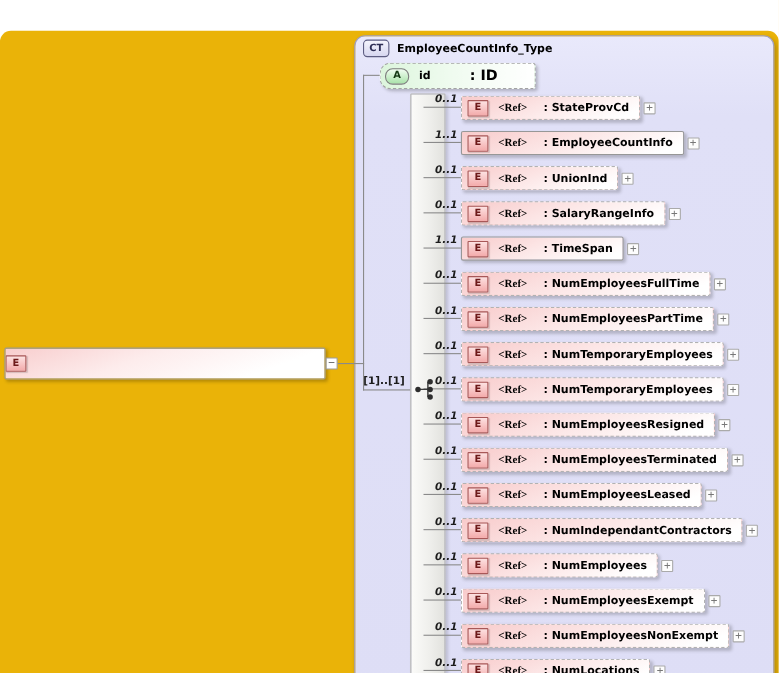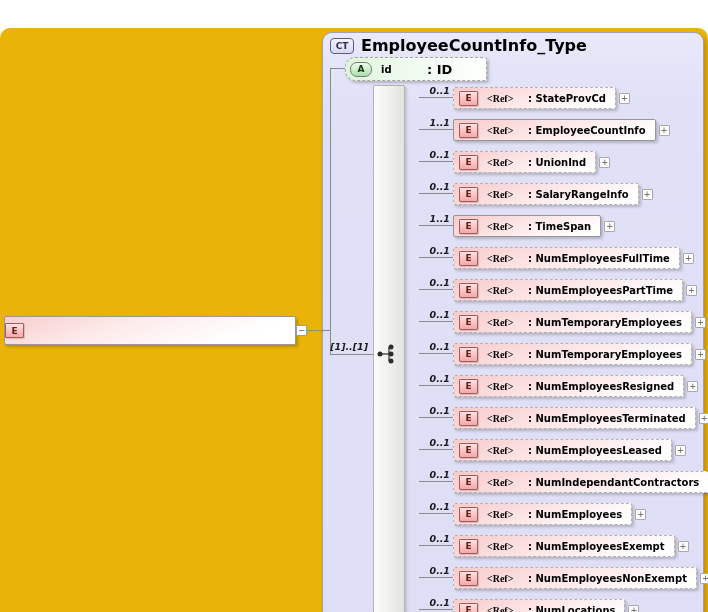--- a/index.html
+++ b/index.html
@@ -22,42 +22,42 @@
     box-shadow:2px 3px 5px rgba(0,0,0,0.22);z-index:0;
   }
   #ct-title{position:absolute;left:330px;top:8px;display:flex;align-items:center;z-index:2;}
   .ctbadge{
     display:inline-flex;align-items:center;justify-content:center;
     width:22px;height:14px;margin-right:7px;
     border:1px solid #5d5d82;border-radius:4px;
     background:linear-gradient(180deg,#f4f4fd,#d7d7f0);
     color:#2e2e55;font-size:9px;font-weight:bold;
   }
-  #ct-title .t{font-size:16px;font-weight:bold;color:#000;}
+  #ct-title .t{font-size:10px;font-weight:bold;color:#000;}
   
   #attr-box{
     position:absolute;left:345px;top:29px;width:140px;height:22px;
     display:flex;align-items:center;
     border:1px dashed #a3a3a3;border-radius:10px 3px 3px 10px;
     background:linear-gradient(90deg,#dcf5dc 0%,#effbef 45%,#ffffff 100%);
     box-shadow:2px 2px 3px rgba(0,0,0,0.22);z-index:2;
   }
   .abadge{
     display:inline-flex;align-items:center;justify-content:center;
     width:20px;height:13px;margin-left:4px;
     border:1px solid #7d7d7d;border-radius:7px;
     background:linear-gradient(180deg,#f1fdf1 0%,#a9e2a9 100%);
     color:#153815;font-size:9px;font-weight:bold;
   }
   .attr-name{margin-left:9px;width:46px;font-size:10px;font-weight:bold;color:#000;}
   .attr-type{font-size:13px;font-weight:bold;color:#000;}
   
   #seq-card{
     position:absolute;left:328px;top:313px;width:40px;text-align:right;
-    font-size:9.5px;font-style:italic;font-weight:bold;color:#1b1b1b;z-index:2;
+    font-size:9.5px;font-weight:bold;color:#1b1b1b;z-index:2;
   }
   #seq-bar{
     position:absolute;left:373px;top:57px;width:30px;height:540px;
     background:linear-gradient(90deg,#fbfbf9 0%,#efefec 55%,#e2e2de 100%);
     border:1px solid #b4b4ae;border-radius:1px;
     box-shadow:2px 2px 3px rgba(0,0,0,0.15);z-index:2;
   }
   #seq-icon{position:absolute;left:375px;top:315px;z-index:3;}
   
   #root-el{
@@ -68,21 +68,21 @@
     box-shadow:2px 2px 3px rgba(0,0,0,0.22);z-index:2;overflow:hidden;
   }
   #root-el .lbl{margin-left:8px;font-size:9.5px;font-weight:bold;color:#000;white-space:nowrap;}
   .toggle{
     position:absolute;width:11px;height:11px;box-sizing:border-box;
     border:1px solid #9c9c9c;border-radius:1px;background:#ffffff;
     color:#666;font-size:10px;line-height:9px;text-align:center;z-index:3;
     font-family:"DejaVu Sans Mono",monospace;
   }
   
-  .row{position:absolute;left:419px;height:32px;display:flex;align-items:center;z-index:2;}
+  .row{position:absolute;left:385px;height:32px;display:flex;align-items:center;z-index:2;}
   .row .conn{position:absolute;left:0;top:15px;width:34px;height:1px;background:#8a8a8a;}
   .row .card{
     position:absolute;left:0;top:3px;width:31px;text-align:right;
     font-size:9.5px;font-style:italic;font-weight:bold;color:#1b1b1b;
   }
   .rowbox{
     display:inline-flex;align-items:center;height:22px;box-sizing:border-box;
     margin-left:34px;padding:0 9px 0 5px;
     border:1px dashed #b2b2b2;border-radius:2px;
     background:linear-gradient(160deg,#f8cbcb 0%,#fce6e6 45%,#ffffff 90%);

